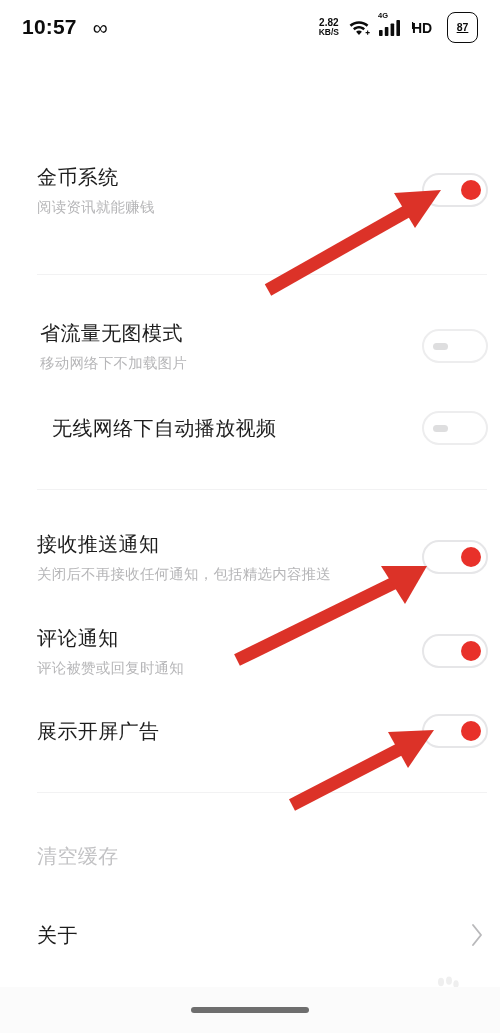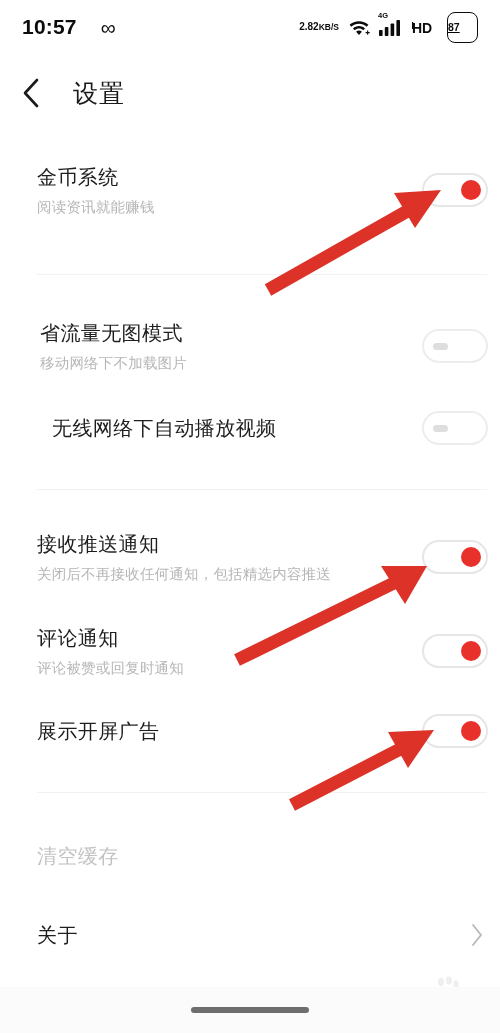--- a/index.html
+++ b/index.html
@@ -26,42 +26,42 @@
     height: 54px;
     display: flex;
     align-items: center;
     justify-content: space-between;
     padding: 0 22px;
     box-sizing: border-box;
   }
   .status-left {
     display: flex;
     align-items: center;
-    gap: 24px;
+    gap: 16px;
   }
   .clock {
     font-size: 21px;
     font-weight: bold;
     color: #0c0c0c;
     letter-spacing: 0.2px;
   }
   .infinity-icon {
     font-size: 21px;
     color: #0c0c0c;
     line-height: 1;
     font-weight: 500;
   }
   .status-right {
     display: flex;
     align-items: center;
     gap: 9px;
   }
   .netspeed {
     display: flex;
-    flex-direction: row;
+    flex-direction: column;
     align-items: center;
     line-height: 1.02;
     color: #0c0c0c;
     font-weight: bold;
   }
   .netspeed .n1 { font-size: 10px; }
   .netspeed .n2 { font-size: 8.5px; }
   .ico { display: block; }
   .signal-wrap {
     position: relative;
@@ -77,20 +77,21 @@
     color: #0c0c0c;
     line-height: 1;
   }
   .battery {
     border: 1.6px solid #0c0c0c;
     border-radius: 8px;
     min-width: 31px;
     height: 31px;
     display: flex;
     align-items: center;
+    justify-content: center;
     box-sizing: border-box;
     text-decoration: underline;
   }
   .battery span {
     font-size: 10.5px;
     font-weight: bold;
     color: #0c0c0c;
     line-height: 1;
   }
 
@@ -300,28 +301,20 @@
         <text x="0" y="14" font-family="Liberation Sans, sans-serif" font-size="14" font-weight="bold" fill="#0c0c0c">HD</text>
         <path d="M0.5 3 L0.5 10" stroke="#0c0c0c" stroke-width="1.4" fill="none"></path>
       </svg>
 
       <div class="battery">
         <span>87</span>
       </div>
     </div>
   </div>
 
-  <div class="header">
-    <div class="back-btn">
-      <svg width="20" height="32" viewBox="0 0 20 32">
-        <path d="M16 3 L4 16 L16 29" stroke="#1b1b1b" stroke-width="2.6" fill="none" stroke-linecap="round" stroke-linejoin="round"></path>
-      </svg>
-    </div>
-    <div class="page-title">设置</div>
-  </div>
 
   <div class="list">
 
     <div class="row" style="min-height:68px;">
       <div class="row-texts">
         <div class="row-title">金币系统</div>
         <div class="row-sub">阅读资讯就能赚钱</div>
       </div>
       <div class="toggle on">
         <div class="knob"></div>

